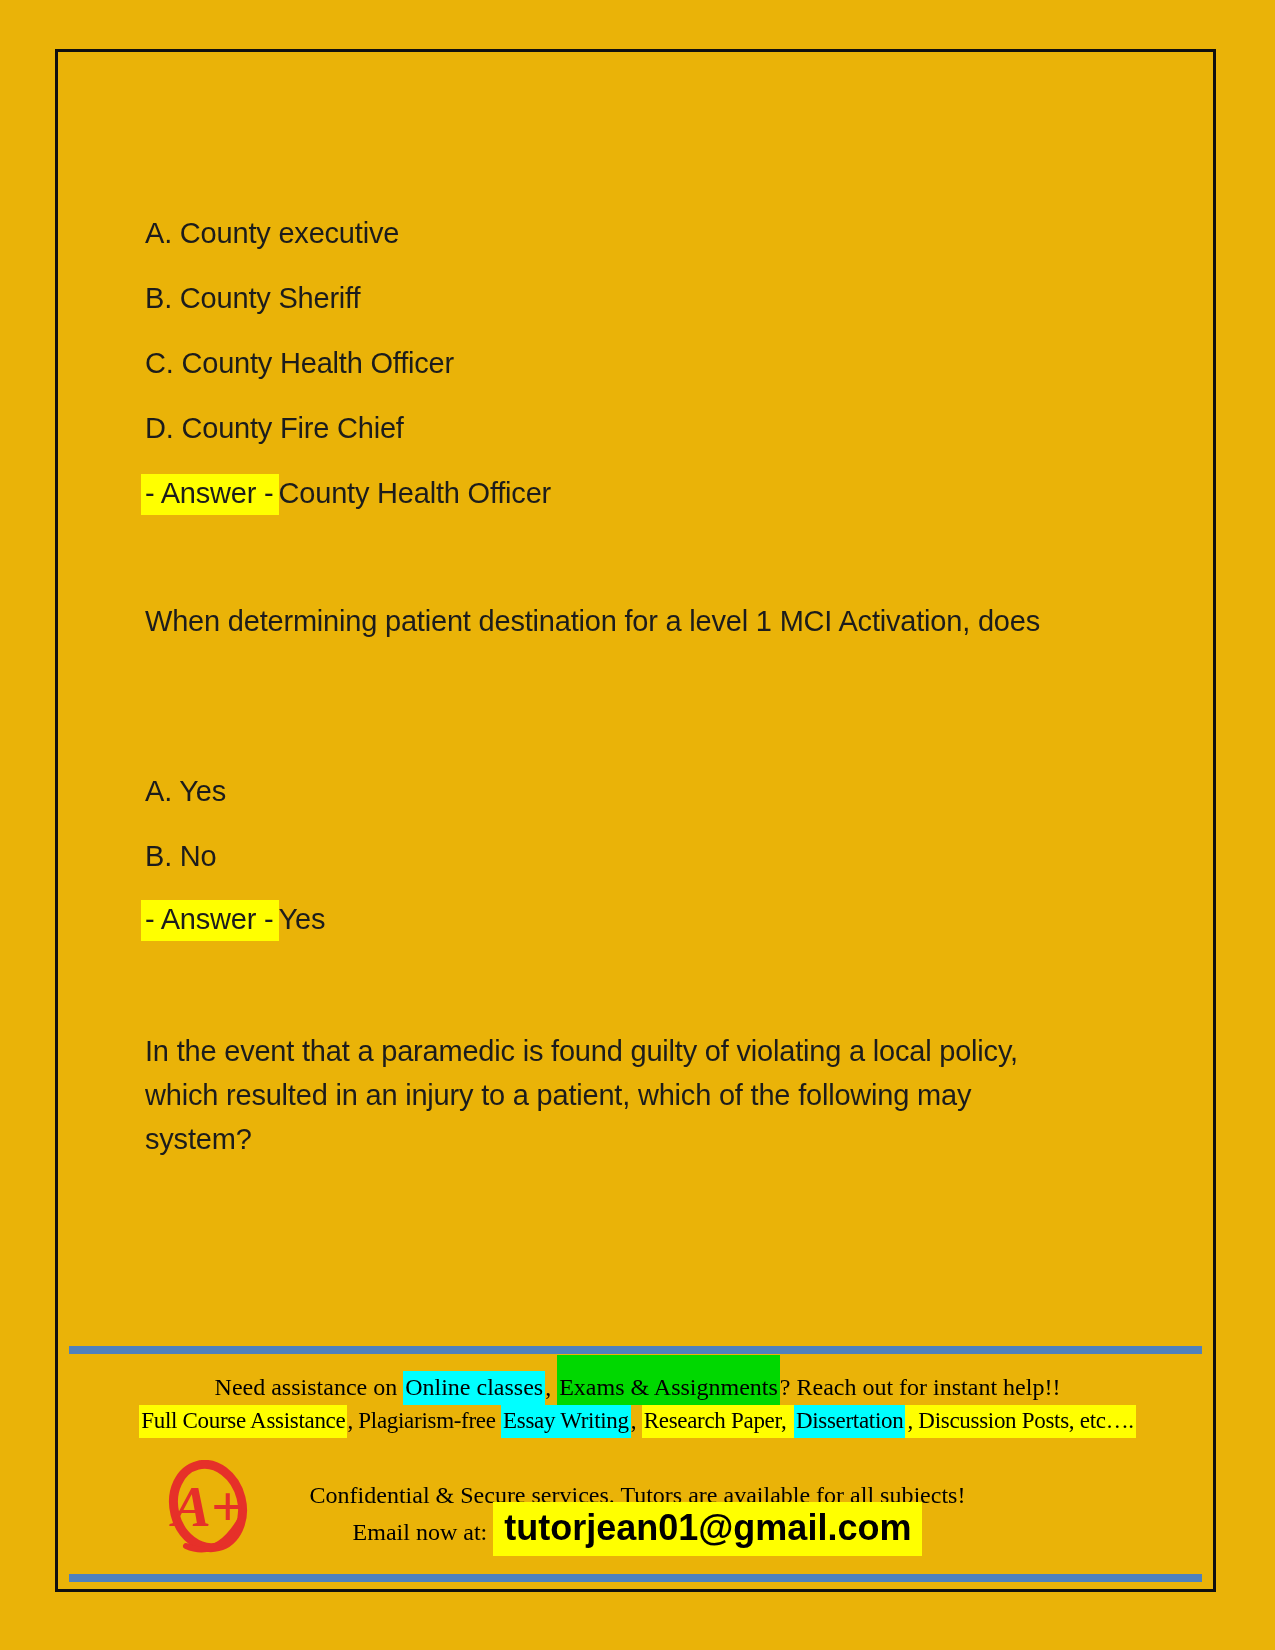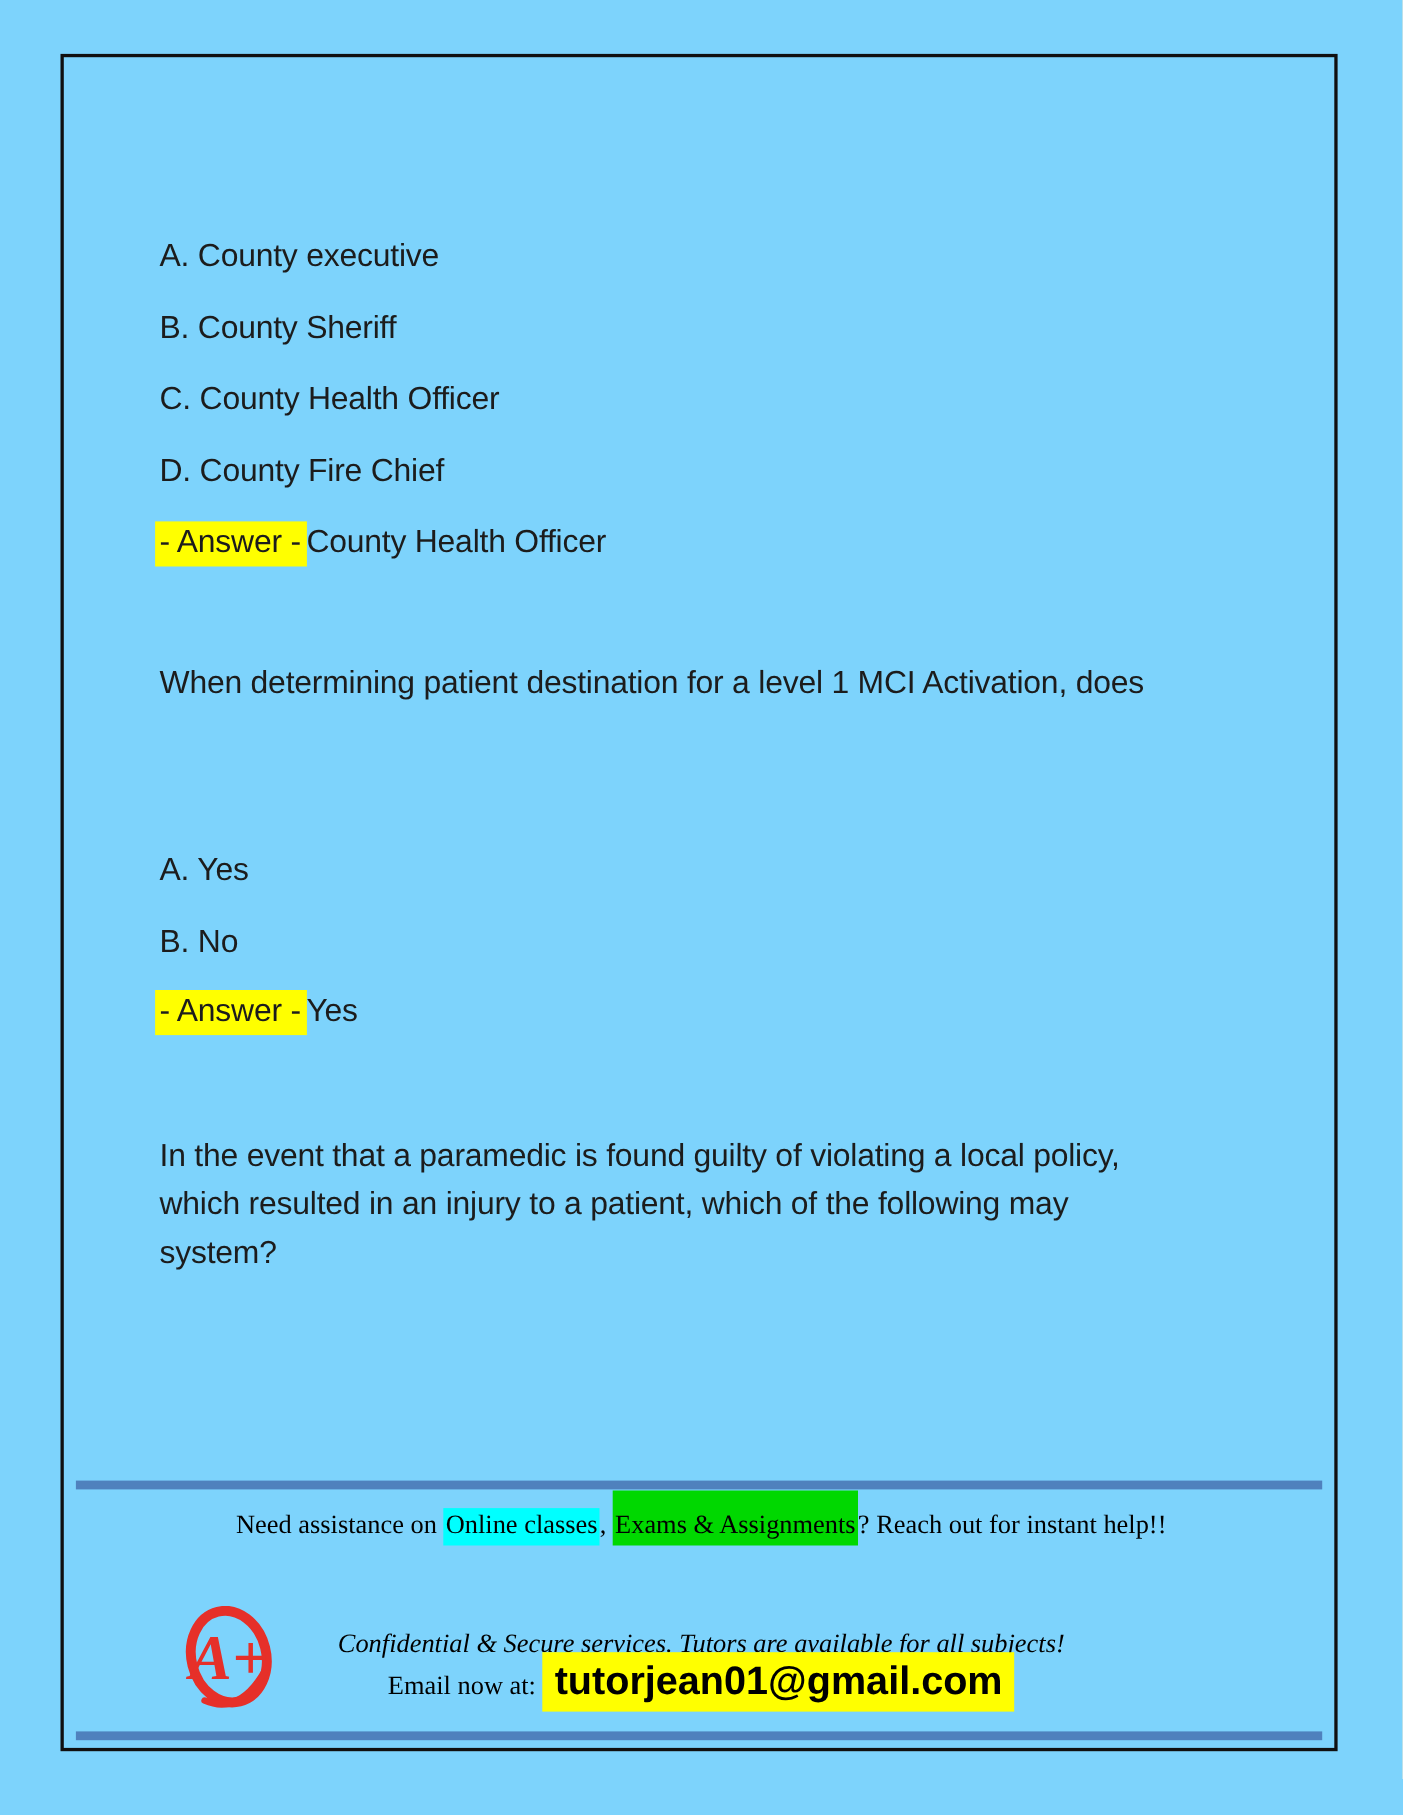--- a/index.html
+++ b/index.html
@@ -1,17 +1,17 @@
 <!DOCTYPE html>
 <html><head>
 <meta charset="utf-8">
 <style>
   html,body{margin:0;padding:0;background:#ebe9dd;}
   .page{
-    position:relative;width:1275px;height:1650px;background:#7dd3fc;
+    position:relative;width:1275px;height:1650px;background:#eab308;
     font-family:"Liberation Sans", sans-serif;color:#1c1c1c;overflow:hidden;
   }
   .frame{
     position:absolute;left:55px;top:49px;width:1161px;height:1543px;
     border:3px solid #101010;box-sizing:border-box;
   }
   .body-line{
     position:absolute;left:145px;font-size:29px;line-height:38px;
     white-space:nowrap;letter-spacing:-0.2px;
   }
@@ -20,21 +20,21 @@
   }
   .rule{
     position:absolute;left:69px;width:1133px;height:8px;background:#4f81bd;
   }
   .f-line{
     position:absolute;left:60px;width:1155px;text-align:center;
     font-family:"Liberation Serif", serif;color:#000;white-space:nowrap;
   }
   .f1{top:1372px;font-size:24px;line-height:30px;}
   .f2{top:1406px;font-size:23px;line-height:30px;letter-spacing:-0.3px;}
-  .f3{top:1480px;font-size:24px;line-height:30px;font-style:italic;}
+  .f3{top:1480px;font-size:24px;line-height:30px;}
   .f4{top:1508px;font-size:24px;line-height:40px;}
   .hl-y{background:#ffff00;padding:3px 2px 5px;}
   .hl-c{background:#00ffff;padding:3px 2px 5px;margin-top:36px;}
   .hl-g{background:#00d800;padding:19px 2px 5px;}
   .email{
     font-family:"Liberation Sans", sans-serif;font-weight:bold;font-size:36px;
     background:#ffff00;padding:5px 11px 8px;margin-left:6px;
   }
   .logo{position:absolute;left:166px;top:1460px;}
 </style>
@@ -62,20 +62,23 @@
   <div class="body-line" style="top:1032px">In the event that a paramedic is found guilty of violating a local policy,</div>
   <div class="body-line" style="top:1076px">which resulted in an injury to a patient, which of the following may</div>
   <div class="body-line" style="top:1120px">system?</div>
 
   <div class="rule" style="top:1346px"></div>
 
   <div class="f-line f1">
     <span>Need assistance on </span><span class="hl-c">Online classes</span><span>, </span><span class="hl-g">Exams &amp; Assignments</span><span>? Reach out for instant help!!</span>
   </div>
 
+  <div class="f-line f2">
+    <span class="hl-y">Full Course Assistance</span><span>, Plagiarism-free </span><span class="hl-c">Essay Writing</span><span>, </span><span class="hl-y">Research Paper, </span><span class="hl-c">Dissertation</span><span class="hl-y">, Discussion Posts, etc….</span>
+  </div>
 
   <svg class="logo" width="86" height="104" viewBox="0 0 86 104">
     <g fill="none" stroke="#e63029" stroke-linecap="round">
       <ellipse cx="42" cy="46" rx="34" ry="42" stroke-width="9" transform="rotate(-14 42 46)"></ellipse>
       <path d="M 20 86 Q 52 100 76 57" stroke-width="6"></path>
     </g>
     <text x="42" y="66" text-anchor="middle" fill="#e63029" font-family="Liberation Serif, serif" font-size="58" font-style="italic" font-weight="bold">A+</text>
   </svg>
 
   <div class="f-line f3">Confidential &amp; Secure services. Tutors are available for all subjects!</div>

